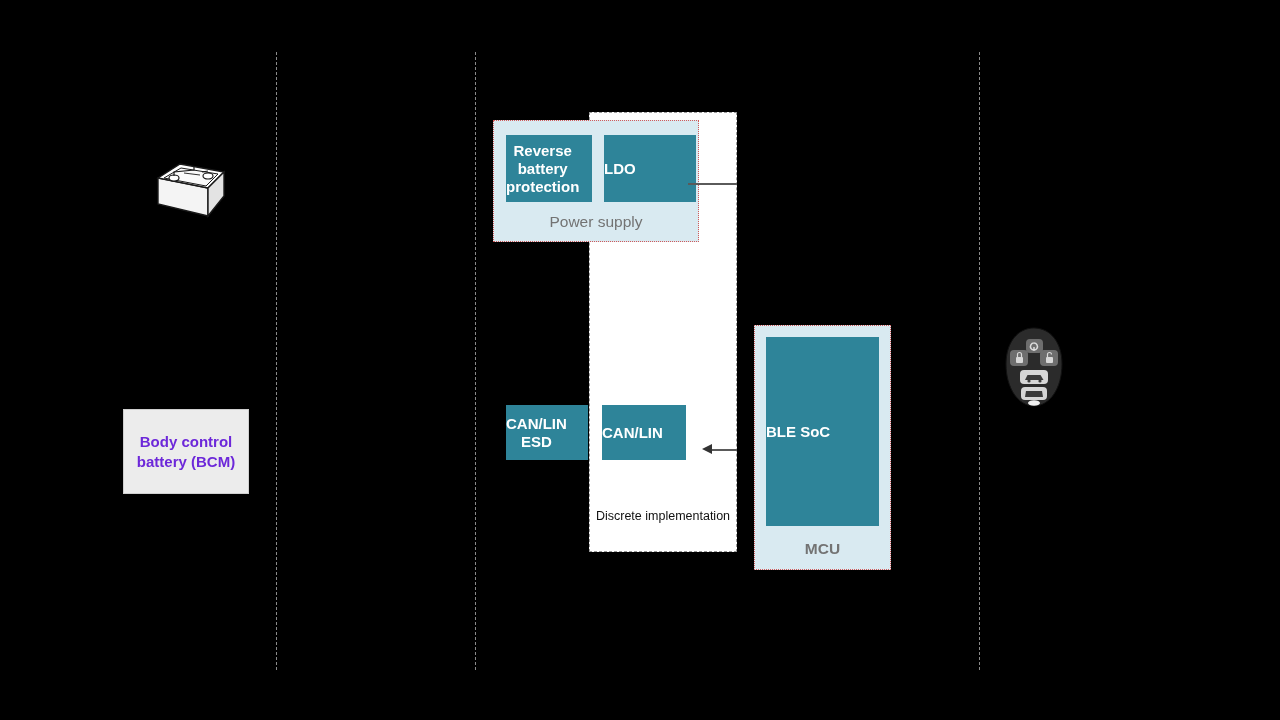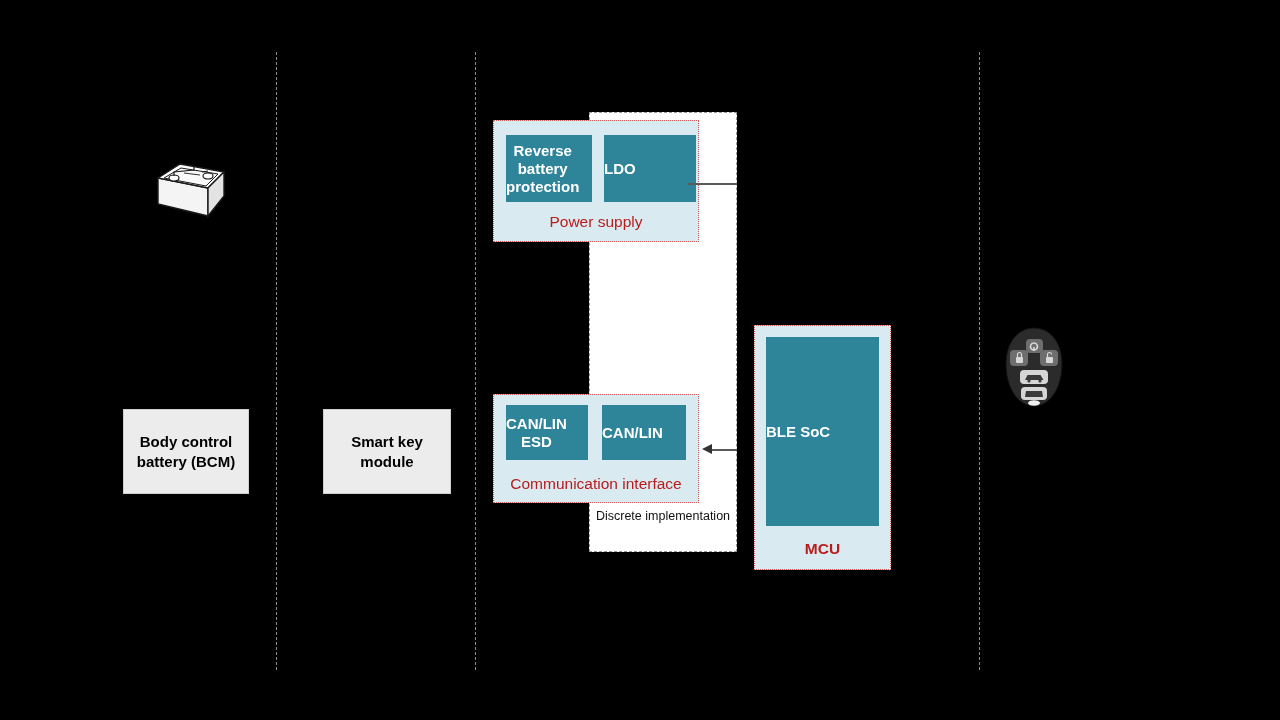--- a/index.html
+++ b/index.html
@@ -36,21 +36,21 @@
     position: absolute;
     background: #d9eaf1;
     border: 1.5px dotted #d05a5a;
     box-sizing: border-box;
   }
   .group-label {
     position: absolute;
     left: 0;
     right: 0;
     text-align: center;
-    color: #b91c1c;
+    color: #737373;
     font-size: 15.5px;
     font-family: "Liberation Sans", sans-serif;
   }
 
   
   .teal-block {
     position: absolute;
     background: #2e8499;
     color: #ffffff;
     font-weight: bold;
@@ -61,21 +61,21 @@
     justify-content: flex-start;
     text-align: center;
     box-sizing: border-box;
   }
 
   
   .module-box {
     position: absolute;
     background: #ececec;
     border: 1px solid #cfcfcf;
-    color: #000000;
+    color: #6d28d9;
     font-weight: bold;
     font-size: 15px;
     line-height: 20px;
     display: flex;
     align-items: center;
     justify-content: center;
     text-align: center;
     box-sizing: border-box;
   }
 
@@ -162,46 +162,37 @@
     </svg>
   </div>
 
   <div class="module-box" style="left:123px; top:409px; width:126px; height:85px;">
     <div>
       <div>Body control</div>
       <div>battery (BCM)</div>
     </div>
   </div>
 
-  <div class="module-box" style="left:323px; top:409px; width:128px; height:85px;">
-    <div>
-      <div>Smart key</div>
-      <div>module</div>
-    </div>
-  </div>
 
   <div class="group-box" style="left:493px; top:120px; width:206px; height:122px;">
     <div class="group-label" style="top:92px;">Power supply</div>
   </div>
   <div class="teal-block" style="left:506px; top:135px; width:86px; height:67px;">
     <div>
       <div>Reverse</div>
       <div>battery</div>
       <div>protection</div>
     </div>
   </div>
   <div class="teal-block" style="left:604px; top:135px; width:92px; height:67px;">
     <div>LDO</div>
   </div>
 
   <div class="connector" style="left:688px; top:183px; width:49px;"></div>
 
-  <div class="group-box" style="left:493px; top:394px; width:206px; height:109px;">
-    <div class="group-label" style="top:80px;">Communication interface</div>
-  </div>
   <div class="teal-block" style="left:506px; top:405px; width:82px; height:55px;">
     <div>
       <div>CAN/LIN</div>
       <div>ESD</div>
     </div>
   </div>
   <div class="teal-block" style="left:602px; top:405px; width:84px; height:55px;">
     <div>CAN/LIN</div>
   </div>
 

